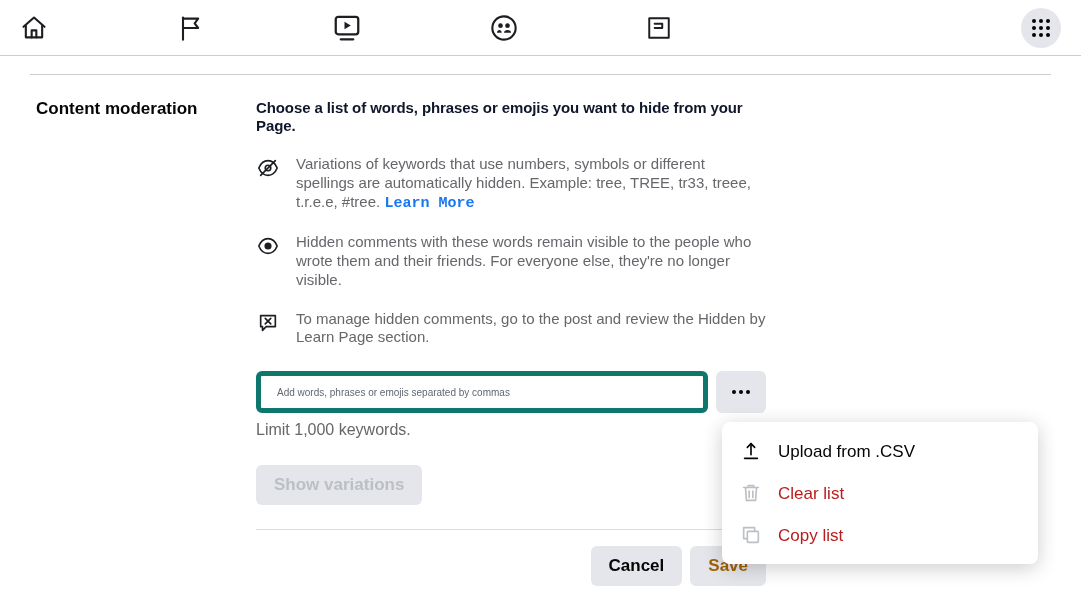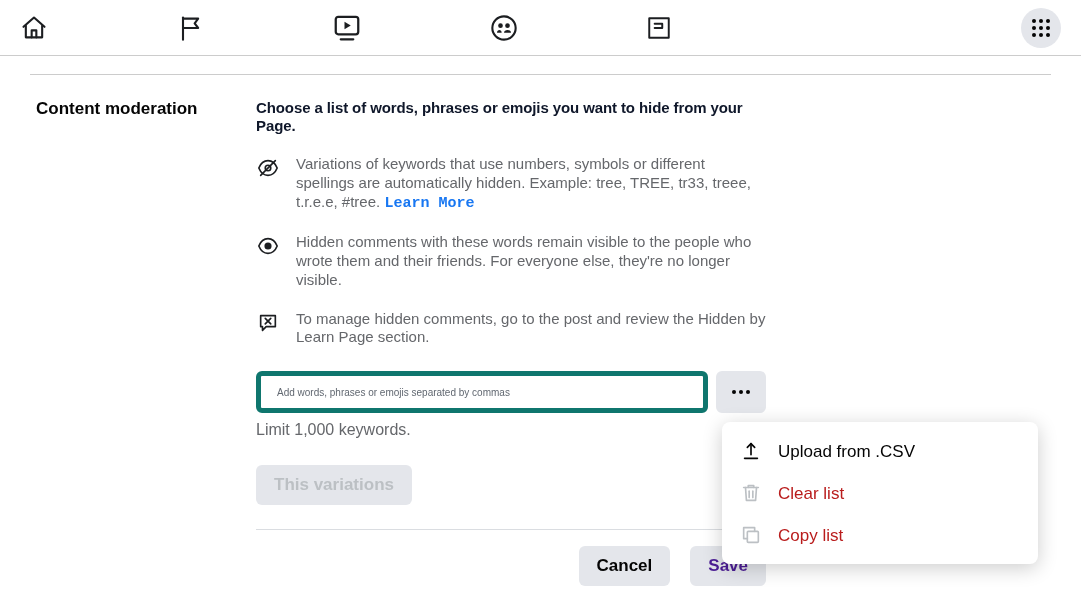--- a/index.html
+++ b/index.html
@@ -158,39 +158,39 @@
       font-weight: 600;
       color: #bcc0c4;
       cursor: default;
     }
     .inner-divider {
       border-top: 1px solid #dadde1;
       margin-top: 24px;
     }
     .footer-btns {
       display: flex;
-      gap: 20px;
+      gap: 8px;
       justify-content: flex-end;
       margin-top: 16px;
     }
     .btn {
       border: none;
       border-radius: 6px;
       padding: 10px 18px;
       font-size: 17px;
       font-weight: 600;
     }
     .cancel-btn {
       background: #e4e6eb;
       color: #050505;
       cursor: pointer;
     }
     .save-btn {
       background: #e4e6eb;
-      color: #4c1d95;
+      color: #a16207;
       cursor: default;
     }
     .popover {
       position: absolute;
       top: 422px;
       left: 722px;
       width: 316px;
       background: #fff;
       border-radius: 8px;
       box-shadow: 0 4px 20px rgba(0,0,0,0.2);
@@ -318,21 +318,21 @@
         <div class="three-dots">
           <span></span>
             <span></span>
             <span></span>
         </div>
       </div>
     </div>
 
     <div class="limit-text">Limit 1,000 keywords.</div>
 
-    <button class="show-var-btn">This variations</button>
+    <button class="show-var-btn">Show variations</button>
 
     <div class="inner-divider"></div>
 
     <div class="footer-btns">
       <button class="btn cancel-btn">Cancel</button>
       <button class="btn save-btn">Save</button>
     </div>
   </div>
 </div>
 

